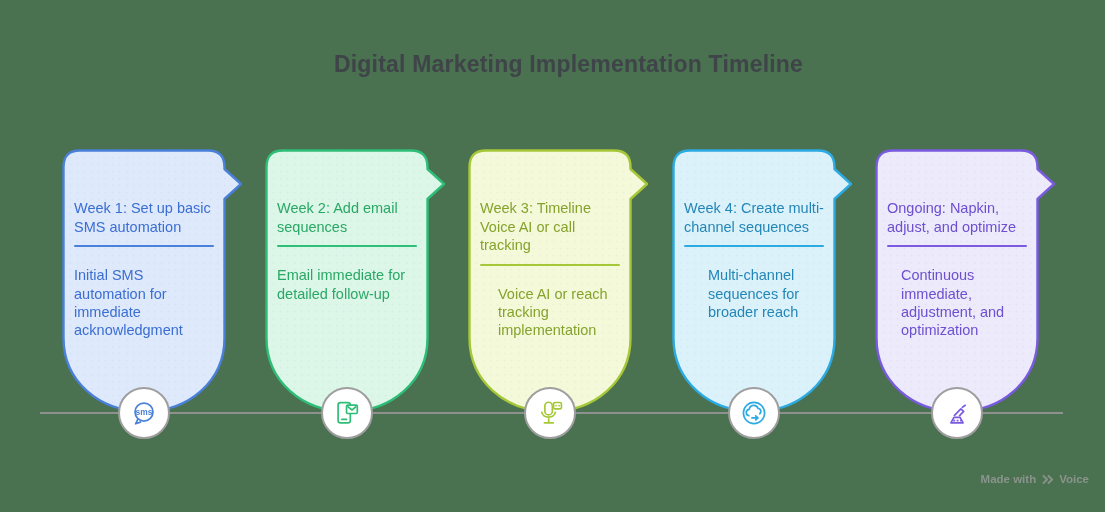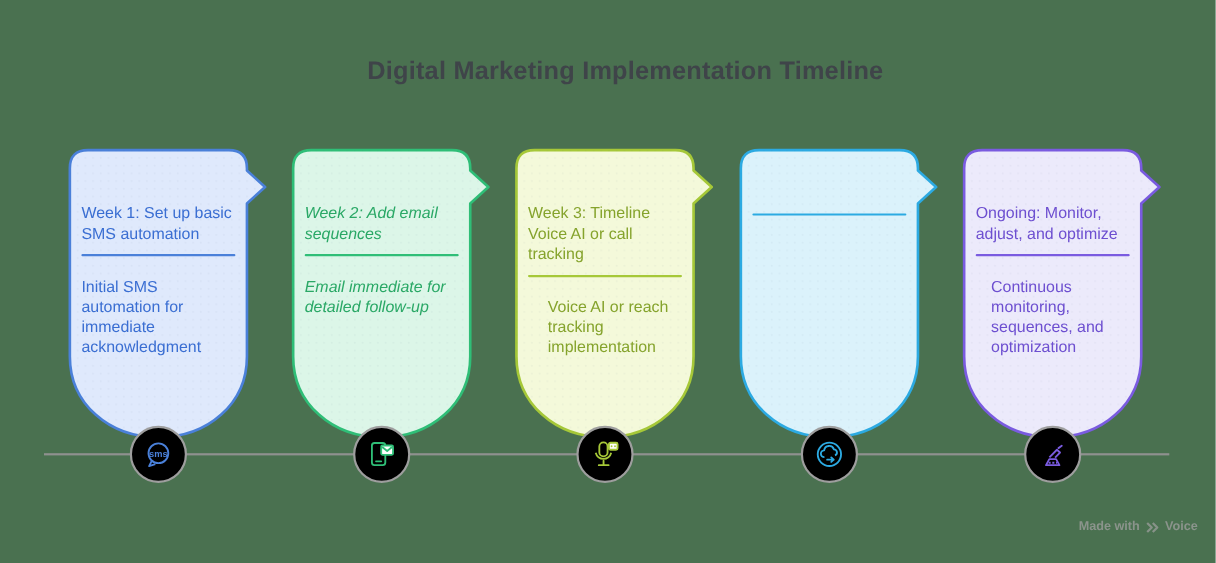--- a/index.html
+++ b/index.html
@@ -7,38 +7,38 @@
     position:relative; width:1105px; height:512px;
     background: var(--bg);
     font-family:"Liberation Sans", sans-serif;
     overflow:hidden;
   }
   .main-title {
     position:absolute; top:51px; left:16px; width:100%;
     text-align:center; font-size:23px; font-weight:bold;
     letter-spacing:.2px; color: var(--title);
   }
-  .card { position:absolute; top:135px; width:164px; height:264px; }
+  .card { position:absolute; top:149px; width:164px; height:264px; }
   .bubble { position:absolute; left:0; top:0; width:184px; height:266px; overflow:visible; }
   .bubble .shape { fill: var(--fill); stroke: var(--border); stroke-width:2.4; stroke-linejoin:round; }
   .bubble .texture { fill:url(#dots); stroke:none; }
   .card-content { position:relative; padding:50px 12px 0 12px; }
   .card-title { font-size:14.5px; line-height:1.28; color: var(--text); }
   .divider { height:2px; background: var(--border); margin:9px 0 13px 0; border-radius:1px; }
   .card-desc { font-size:14.5px; line-height:1.27; color: var(--text); margin-top: 19px; }
   .indent-14 { padding-left:14px; }
   .indent-18 { padding-left:18px; }
   .indent-24 { padding-left:24px; }
   .timeline-line {
     position:absolute; left:40px; top:412px; width:1023px; height:2px;
     background: var(--line);
   }
   .node {
     position:absolute; top:387px; width:52px; height:52px; box-sizing:border-box;
-    background:#000000; border:2px solid var(--node-border); border-radius:50%;
+    background:#ffffff; border:2px solid var(--node-border); border-radius:50%;
     display:flex; align-items:center; justify-content:center;
     color: var(--border);
   }
   .node svg { display:block; }
   .watermark {
     position:absolute; right:16px; top:473px;
     display:flex; align-items:center; gap:5px;
     font-size:11.5px; font-weight:bold; color: var(--watermark); padding-left: 28px;
   }
   .watermark svg { display:block; opacity:.95; }
@@ -65,21 +65,21 @@
       <path class="shape" d="M18 1.5 L146 1.5 Q162.5 1.5 162.5 18 L162.5 20 L179 35 L162.5 50 L162.5 189 C162.5 232 127 262.5 82 262.5 C37 262.5 1.5 232 1.5 189 L1.5 18 Q1.5 1.5 18 1.5 Z"></path>
       <path class="texture" d="M18 1.5 L146 1.5 Q162.5 1.5 162.5 18 L162.5 20 L179 35 L162.5 50 L162.5 189 C162.5 232 127 262.5 82 262.5 C37 262.5 1.5 232 1.5 189 L1.5 18 Q1.5 1.5 18 1.5 Z"></path>
     </svg>
     <div class="card-content">
       <div class="card-title">Week 1: Set up basic SMS automation</div>
       <div class="divider"></div>
       <div class="card-desc">Initial SMS automation for immediate acknowledgment</div>
     </div>
   </div>
 
-  <div class="card" style="left: 265px; font-style: italic; --border: #2fbe77; --fill: #dcf6e8; --text: #2aa866;">
+  <div class="card" style="left: 265px; --border: #2fbe77; --fill: #dcf6e8; --text: #2aa866;">
     <svg class="bubble" viewBox="0 0 184 266">
       <path class="shape" d="M18 1.5 L146 1.5 Q162.5 1.5 162.5 18 L162.5 20 L179 35 L162.5 50 L162.5 189 C162.5 232 127 262.5 82 262.5 C37 262.5 1.5 232 1.5 189 L1.5 18 Q1.5 1.5 18 1.5 Z"></path>
       <path class="texture" d="M18 1.5 L146 1.5 Q162.5 1.5 162.5 18 L162.5 20 L179 35 L162.5 50 L162.5 189 C162.5 232 127 262.5 82 262.5 C37 262.5 1.5 232 1.5 189 L1.5 18 Q1.5 1.5 18 1.5 Z"></path>
     </svg>
     <div class="card-content">
       <div class="card-title">Week 2: Add email sequences</div>
       <div class="divider"></div>
       <div class="card-desc">Email immediate for detailed follow-up</div>
     </div>
   </div>
@@ -95,33 +95,35 @@
       <div class="card-desc indent-18">Voice AI or reach tracking implementation</div>
     </div>
   </div>
 
   <div class="card" style="left: 672px; --border: #2caae2; --fill: #dbf2fb; --text: #2486b6;">
     <svg class="bubble" viewBox="0 0 184 266">
       <path class="shape" d="M18 1.5 L146 1.5 Q162.5 1.5 162.5 18 L162.5 20 L179 35 L162.5 50 L162.5 189 C162.5 232 127 262.5 82 262.5 C37 262.5 1.5 232 1.5 189 L1.5 18 Q1.5 1.5 18 1.5 Z"></path>
       <path class="texture" d="M18 1.5 L146 1.5 Q162.5 1.5 162.5 18 L162.5 20 L179 35 L162.5 50 L162.5 189 C162.5 232 127 262.5 82 262.5 C37 262.5 1.5 232 1.5 189 L1.5 18 Q1.5 1.5 18 1.5 Z"></path>
     </svg>
     <div class="card-content">
+      <div class="card-title">Week 4: Create multi-channel sequences</div>
       <div class="divider"></div>
+      <div class="card-desc indent-24">Multi-channel sequences for broader reach</div>
     </div>
   </div>
 
   <div class="card" style="left: 875px; --border: #7a5be0; --fill: #eceafb; --text: #6d4fd0;">
     <svg class="bubble" viewBox="0 0 184 266">
       <path class="shape" d="M18 1.5 L146 1.5 Q162.5 1.5 162.5 18 L162.5 20 L179 35 L162.5 50 L162.5 189 C162.5 232 127 262.5 82 262.5 C37 262.5 1.5 232 1.5 189 L1.5 18 Q1.5 1.5 18 1.5 Z"></path>
       <path class="texture" d="M18 1.5 L146 1.5 Q162.5 1.5 162.5 18 L162.5 20 L179 35 L162.5 50 L162.5 189 C162.5 232 127 262.5 82 262.5 C37 262.5 1.5 232 1.5 189 L1.5 18 Q1.5 1.5 18 1.5 Z"></path>
     </svg>
     <div class="card-content">
-      <div class="card-title">Ongoing: Monitor, adjust, and optimize</div>
+      <div class="card-title">Ongoing: Napkin, adjust, and optimize</div>
       <div class="divider"></div>
-      <div class="card-desc indent-14">Continuous monitoring, sequences, and optimization</div>
+      <div class="card-desc indent-14">Continuous immediate, adjustment, and optimization</div>
     </div>
   </div>
 
   <div class="node" style="left: 118px; --border: #4a80d9; --fill: #dfe9fc; --text: #3a6ed2;">
     <svg width="30" height="30" viewBox="0 0 32 32" fill="none" stroke="currentColor" stroke-width="1.8">
       <circle cx="16" cy="15" r="9.6"></circle>
       <path d="M9.5 22.5 L7 27.5 l6 -2" stroke-linejoin="round"></path>
       <text x="16" y="18.4" text-anchor="middle" font-size="9" font-weight="bold" font-family="Liberation Sans, sans-serif" fill="currentColor" stroke="none">sms</text>
     </svg>
   </div>

